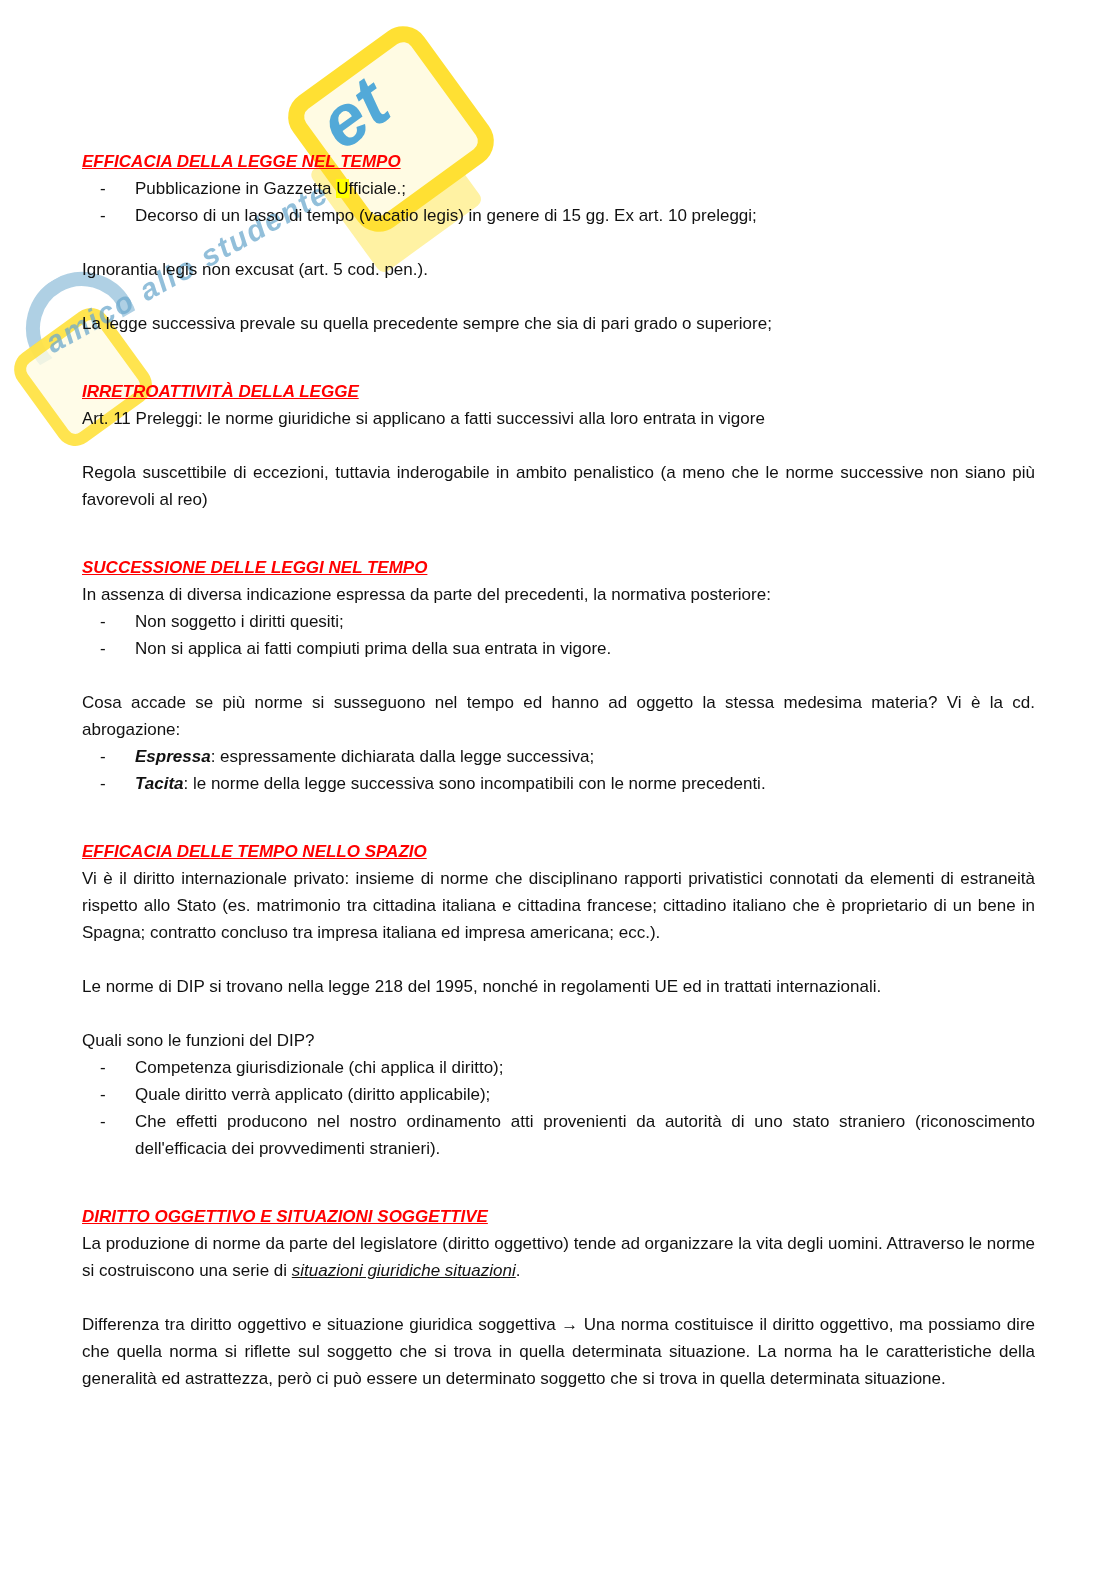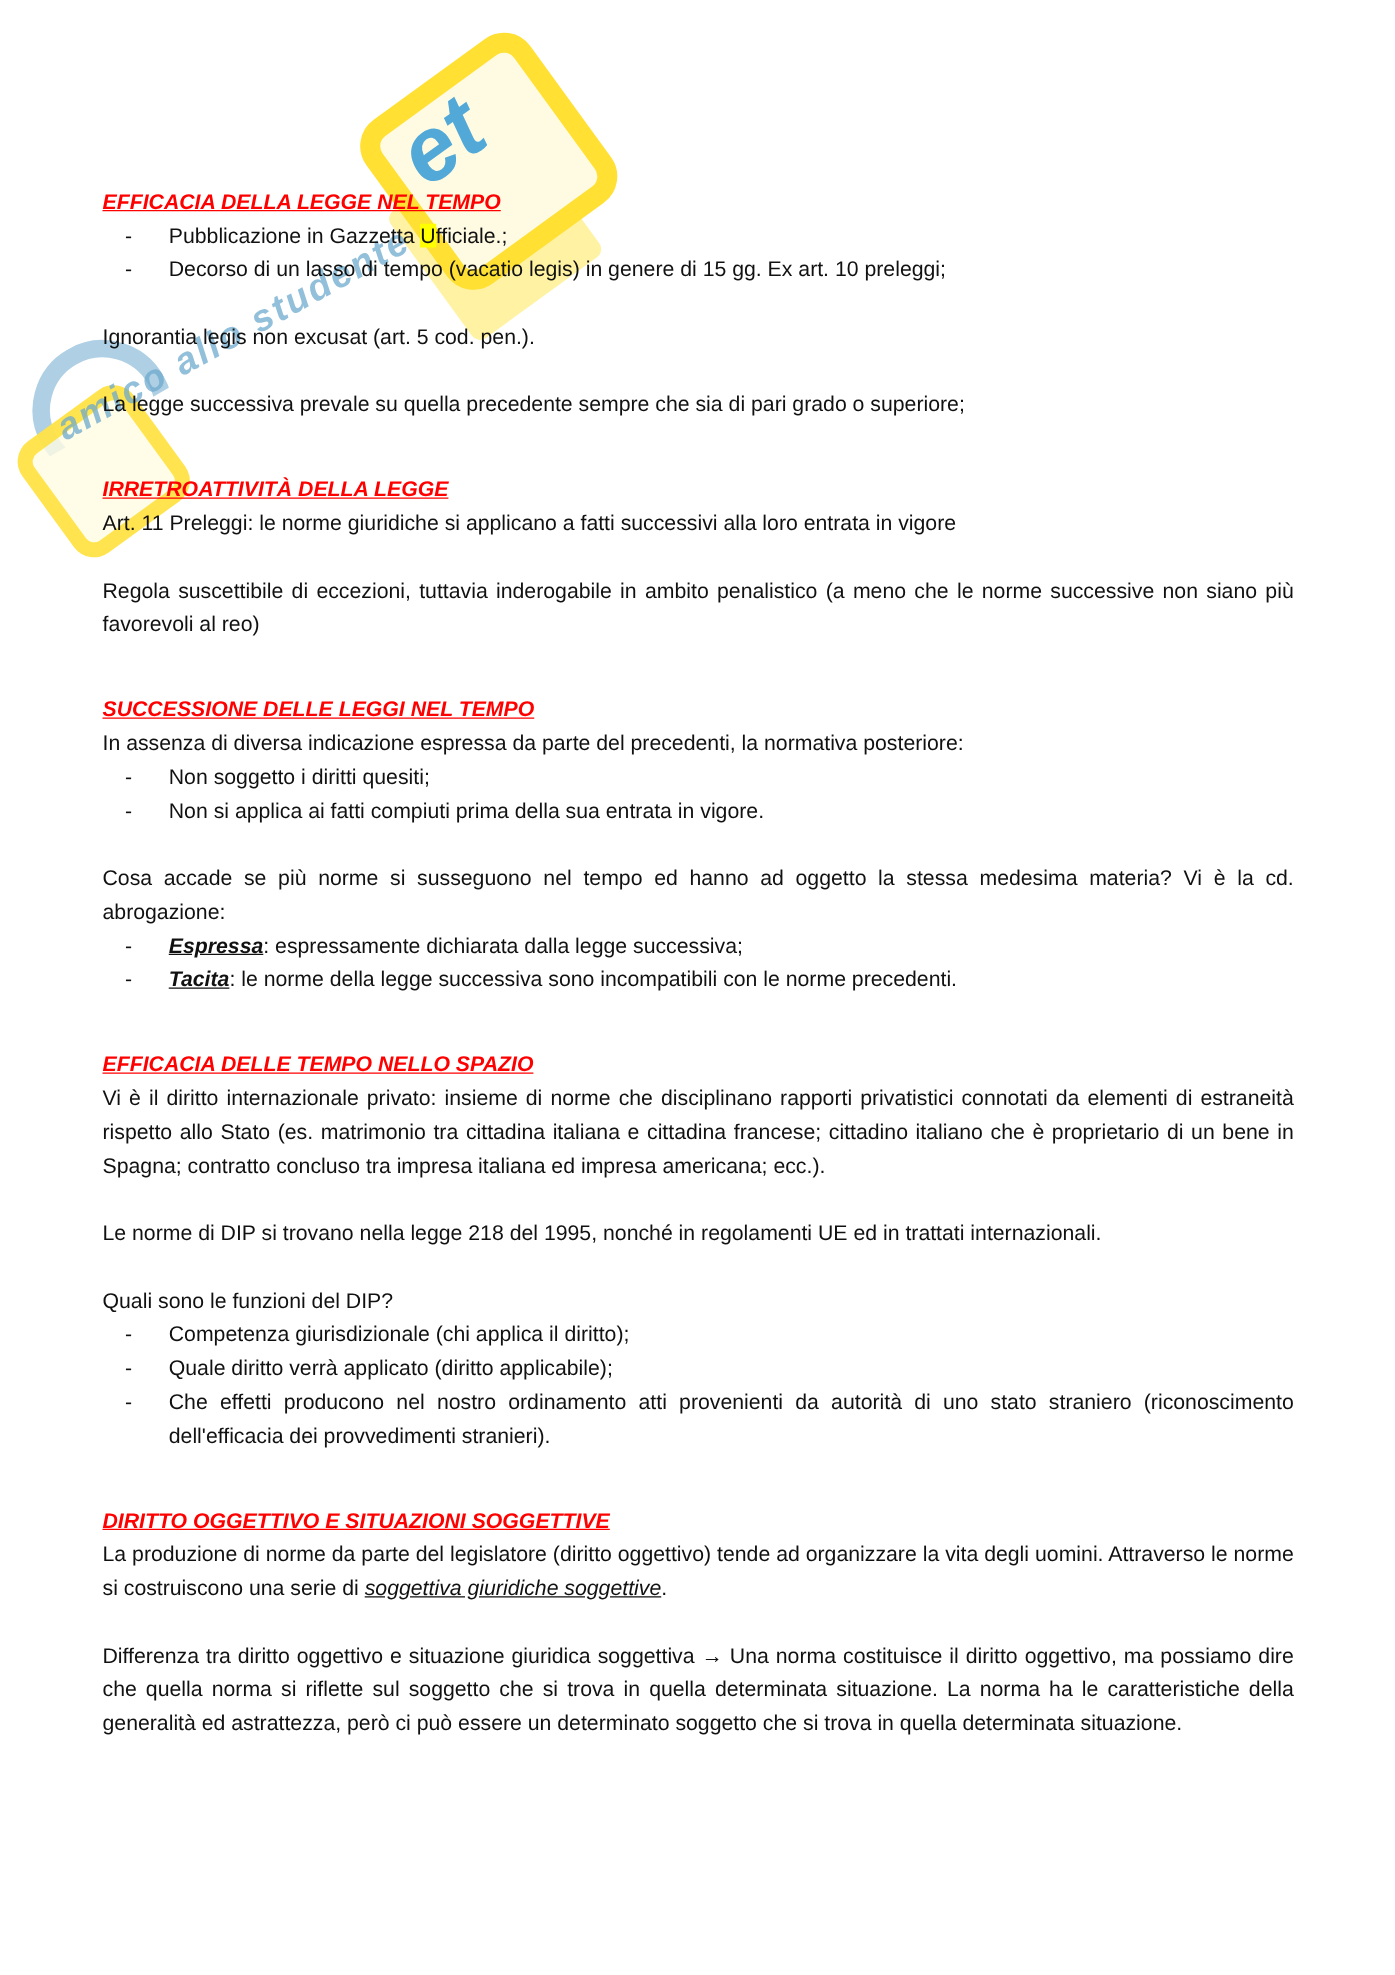--- a/index.html
+++ b/index.html
@@ -79,21 +79,21 @@
     color: #ff0000;
   }
   .para { margin: 27px 0 0 0; }
   .heading + .para { margin-top: 0; }
   .justify { text-align: justify; }
   .list { margin: 0; }
   .li { display: flex; padding-left: 18px; }
   .li .dash { width: 35px; flex-shrink: 0; }
   .li .li-text { flex: 1; }
   .hl { background: #ffff00; }
-  .term { font-weight: bold; font-style: italic; text-decoration: underline; }
+  .term { font-weight: bold; font-style: italic; }
   .itul { font-style: italic; text-decoration: underline; }
 </style>
 </head>
 <body>
 
 <div class="watermark">
   <div class="wm-arc"></div>
   <div class="wm-note2"></div>
   <div class="wm-note">
     <span class="wm-et">et</span>
@@ -162,16 +162,16 @@
           <div class="li-text">Quale diritto verrà applicato (diritto applicabile);</div>
         </div>
         <div class="li">
           <span class="dash">-</span>
           <div class="li-text justify">Che effetti producono nel nostro ordinamento atti provenienti da autorità di uno stato straniero (riconoscimento dell'efficacia dei provvedimenti stranieri).</div>
         </div>
       </div>
     </section>
     <section class="section">
       <h2 class="heading">DIRITTO OGGETTIVO E SITUAZIONI SOGGETTIVE</h2>
-      <p class="para justify">La produzione di norme da parte del legislatore (diritto oggettivo) tende ad organizzare la vita degli uomini. Attraverso le norme si costruiscono una serie di <span class="itul">soggettiva giuridiche soggettive</span>.</p>
+      <p class="para justify">La produzione di norme da parte del legislatore (diritto oggettivo) tende ad organizzare la vita degli uomini. Attraverso le norme si costruiscono una serie di <span class="itul">situazioni giuridiche situazioni</span>.</p>
       <p class="para justify">Differenza tra diritto oggettivo e situazione giuridica soggettiva → Una norma costituisce il diritto oggettivo, ma possiamo dire che quella norma si riflette sul soggetto che si trova in quella determinata situazione. La norma ha le caratteristiche della generalità ed astrattezza, però ci può essere un determinato soggetto che si trova in quella determinata situazione.</p>
     </section>
   </div>
 
 </body></html>

